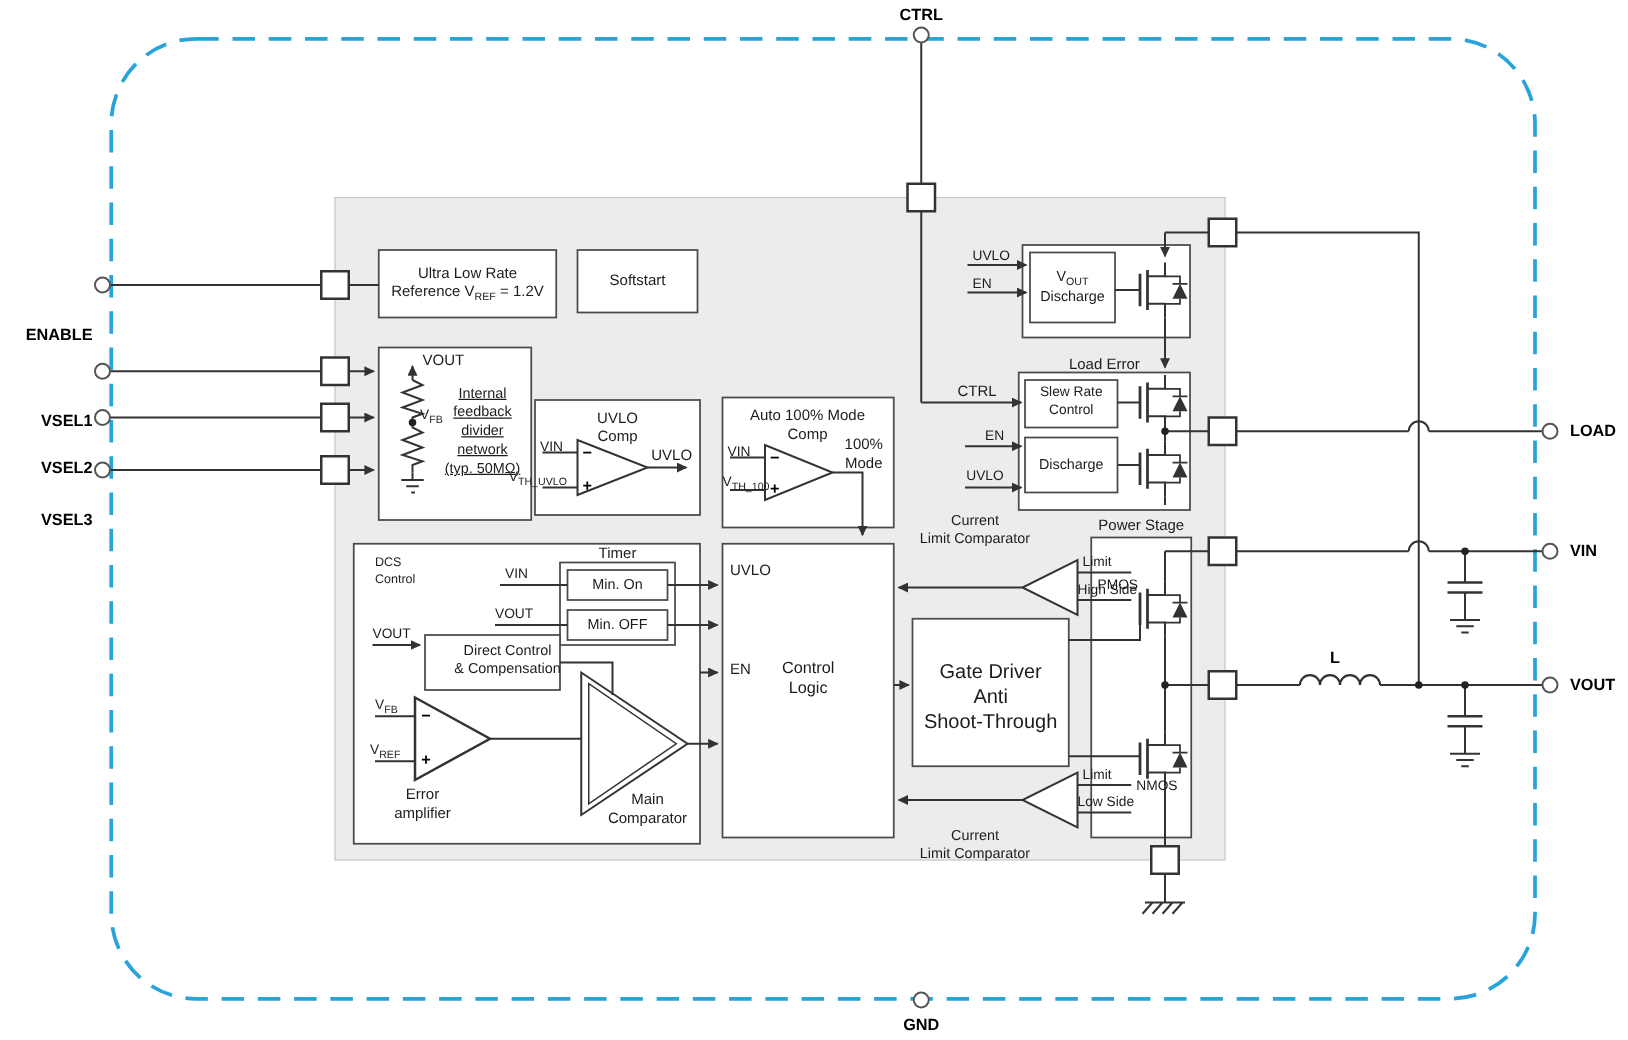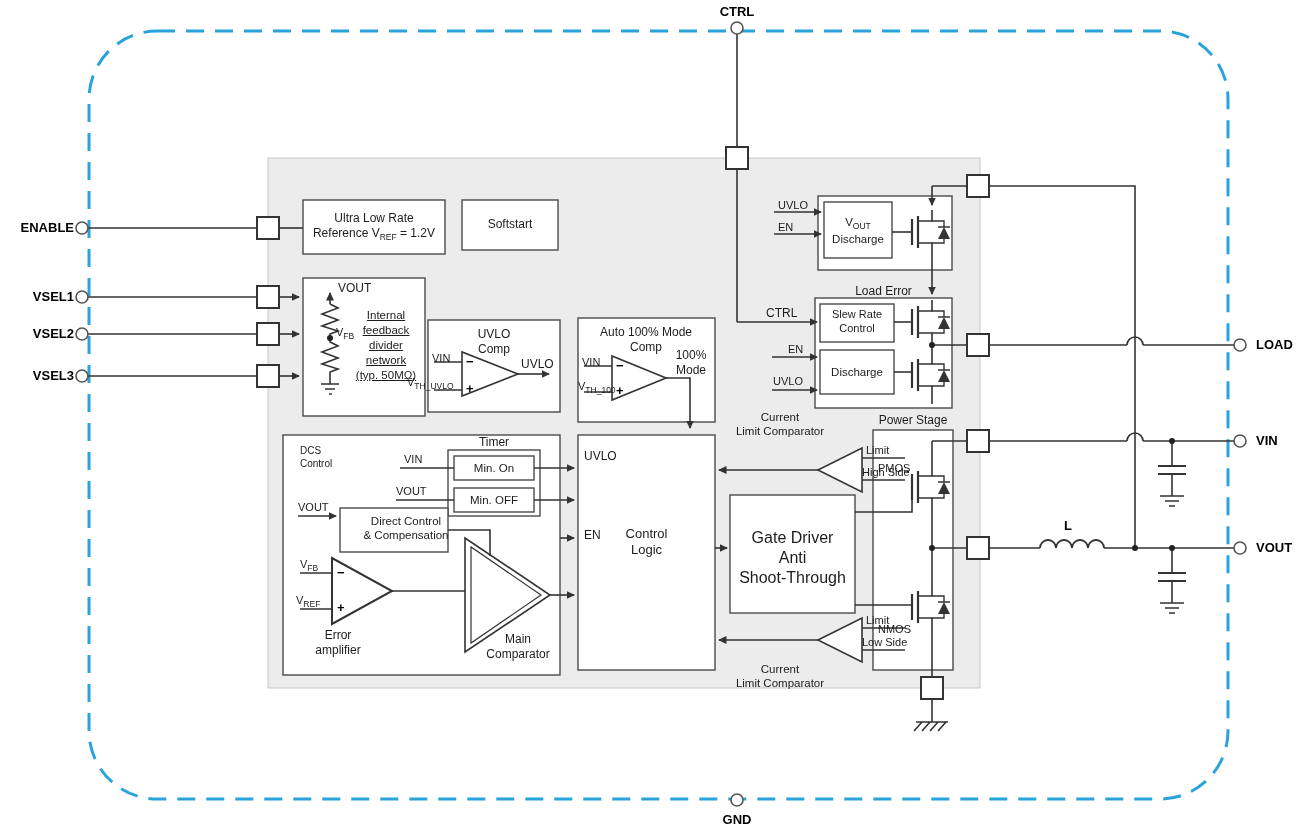--- a/index.html
+++ b/index.html
@@ -1,21 +1,21 @@
 <!DOCTYPE html>
 <html><head>
 <meta charset="utf-8">
 <style>
   * {margin:0; padding:0; box-sizing:border-box;}
   body {background:#fff; font-family:"Liberation Sans", sans-serif;}
   .canvas {position:relative; width:1302px; height:832px; background:#fff; overflow:hidden;}
   svg.schematic {position:absolute; left:0; top:0;}
   .lbl {position:absolute; font-size:12px; color:#1c1c1c; line-height:1.25; white-space:nowrap;}
   .c {text-align:center;}
-  .r {text-align:right;}
+  .r {text-align:right;margin-top:40px;}
   .pin {font-size:13px; font-weight:700; color:#000;}
   .s11 {font-size:11px;}
   .s115 {font-size:11.5px;}
   .s125 {font-size:16px;}
   .s14 {font-size:10px; line-height:1.3;}
   .sign {position:absolute; font-size:13px; font-weight:700; color:#000;}
   sub.sb {font-size:8.5px;}
   .lh15 {line-height:15px;text-decoration:underline;}
 </style>
 </head>
@@ -309,21 +309,21 @@
   <div class="lbl s11" style="left:862px;top:466px">High Side</div>
   <div class="lbl s11" style="left:866px;top:614px">Limit</div>
   <div class="lbl s11" style="left:862px;top:636px">Low Side</div>
   <div class="lbl c s115" style="left:710px;top:662px;width:140px">
     <div>Current</div>
       <div>Limit Comparator</div>
   </div>
 
   <div class="lbl c" style="left:866px;top:413px;width:94px">Power Stage</div>
   <div class="lbl s11" style="left:878px;top:462px">PMOS</div>
-  <div class="lbl s11" style="left:878px;top:623px">NMOS</div>
+  <div class="lbl s11" style="left:909px;top:623px">NMOS</div>
 
   <div class="lbl s11" style="left:778px;top:199px">UVLO</div>
   <div class="lbl s11" style="left:778px;top:221px">EN</div>
   <div class="lbl c s115" style="left:824px;top:215px;width:68px">
     <div><span>V</span><sub class="sb">OUT</sub></div>
     <div>Discharge</div>
   </div>
 
   <div class="lbl c" style="left:815px;top:284px;width:137px">Load Error</div>
   <div class="lbl" style="left:766px;top:306px">CTRL</div>

